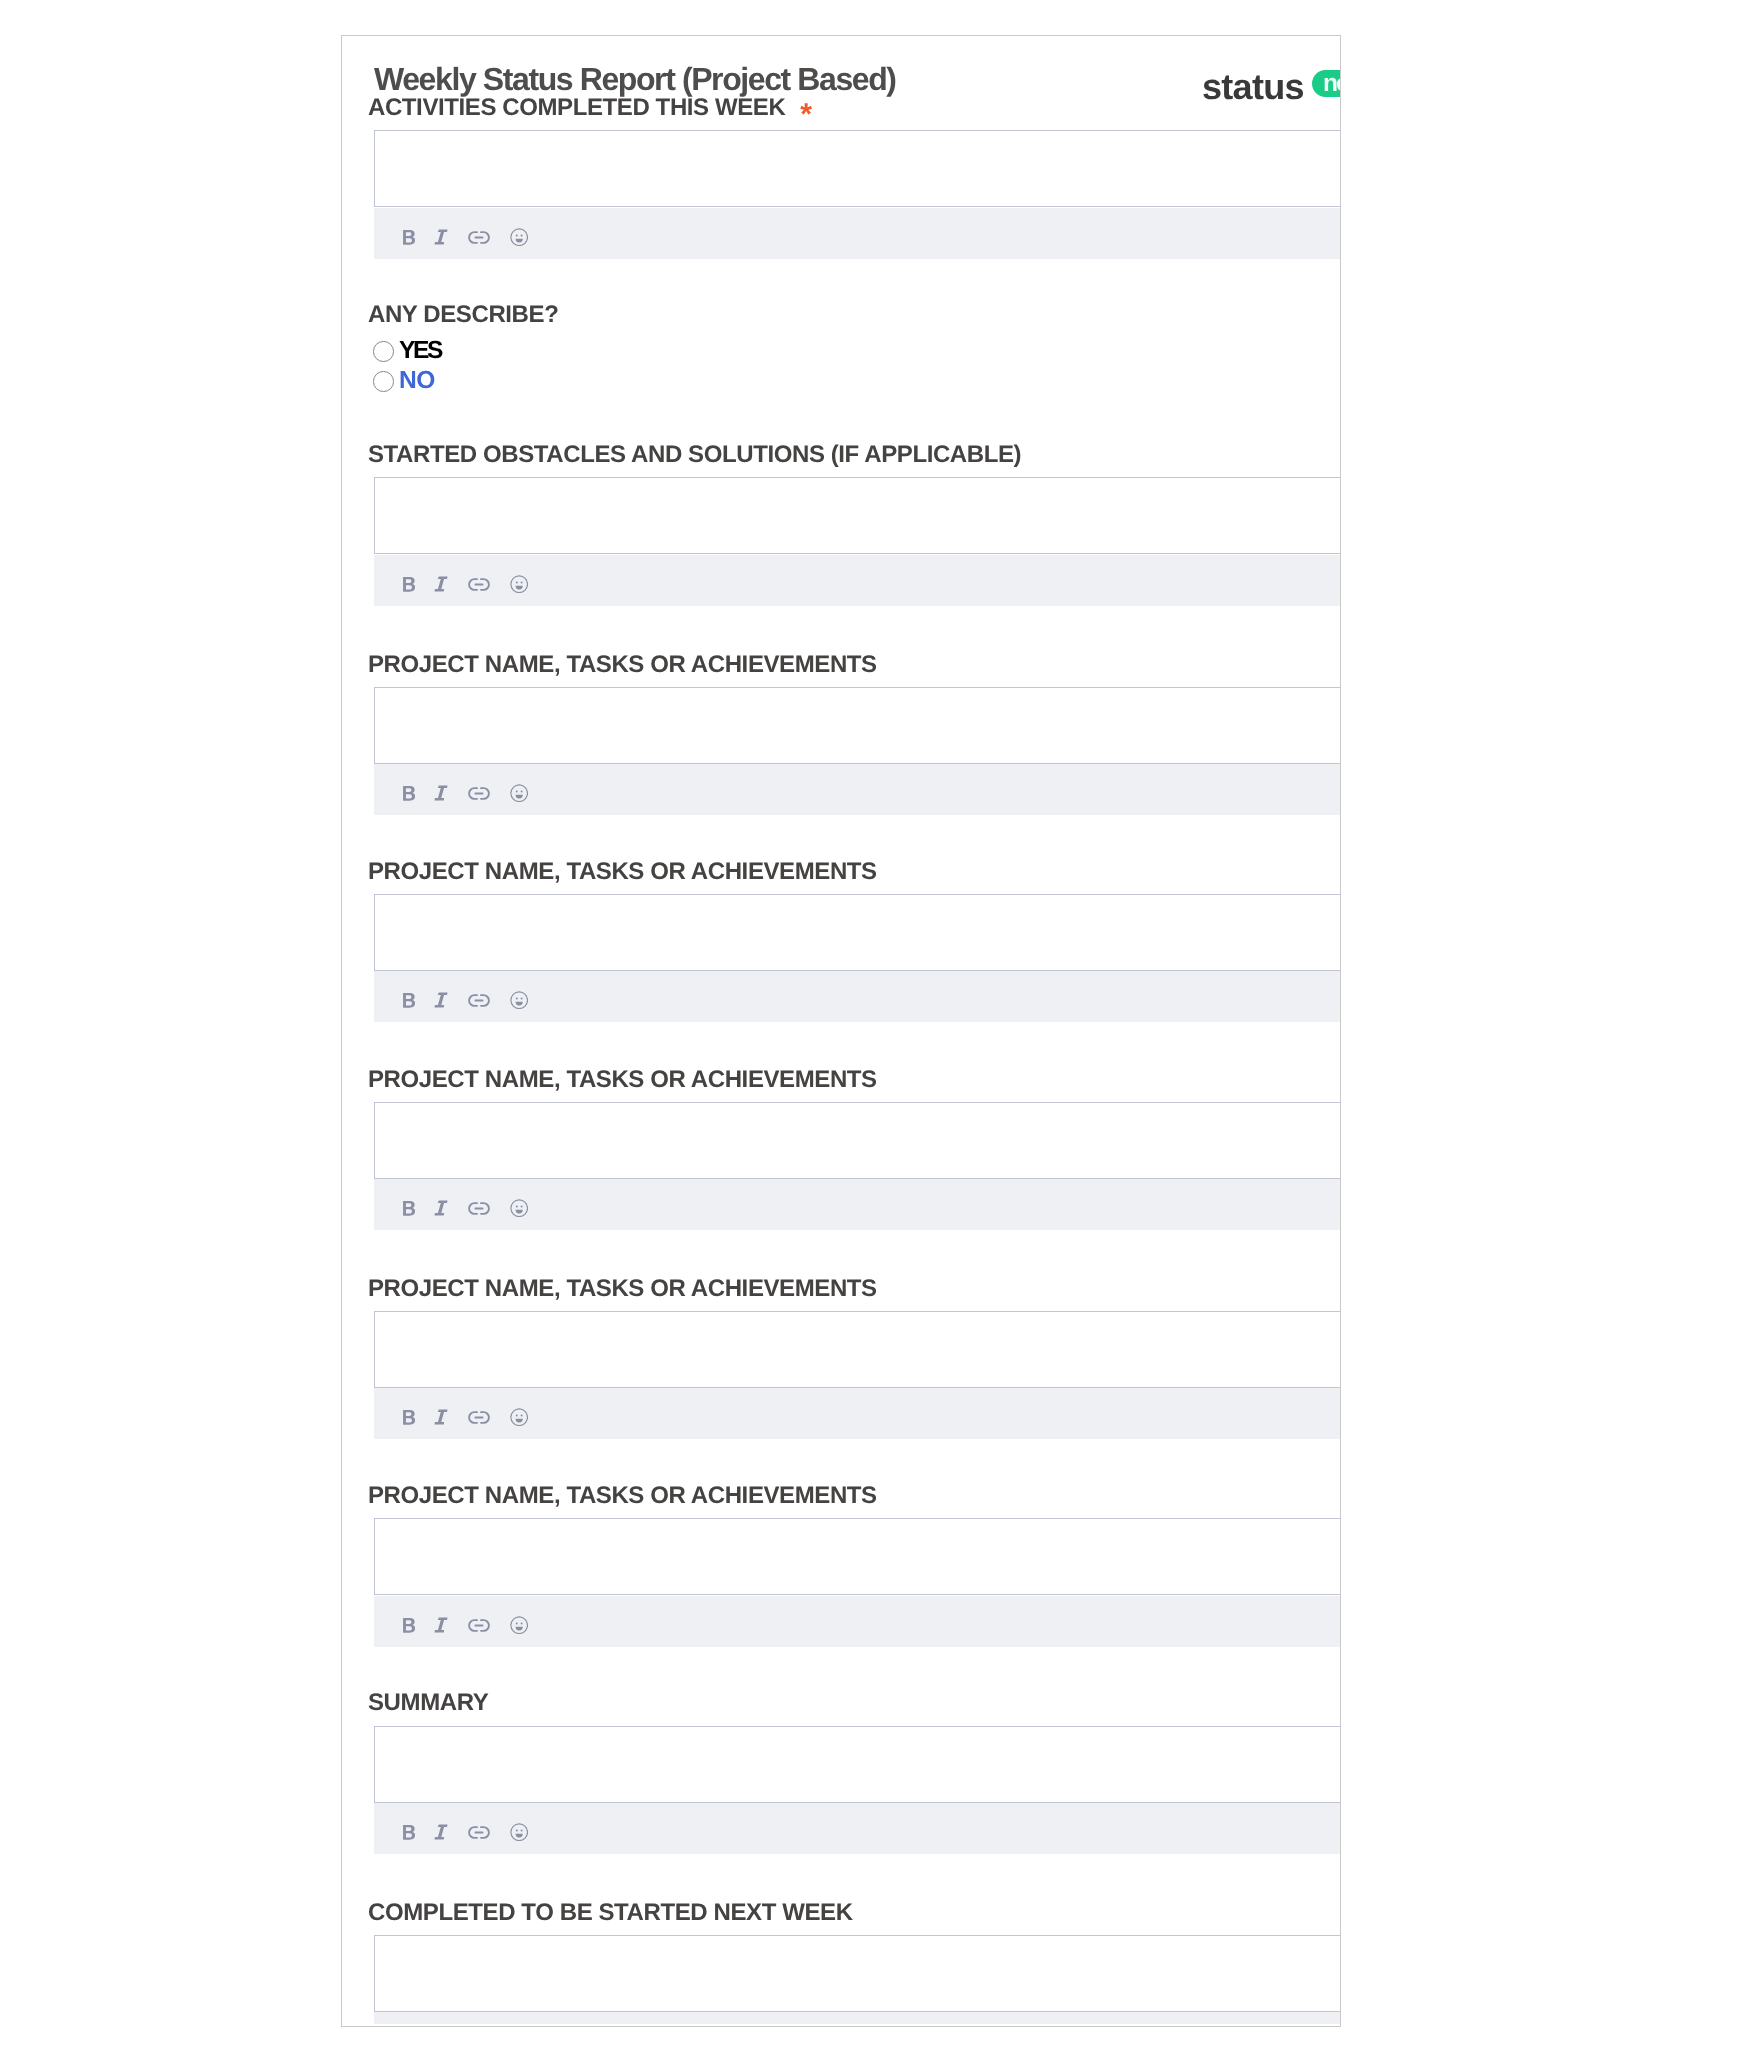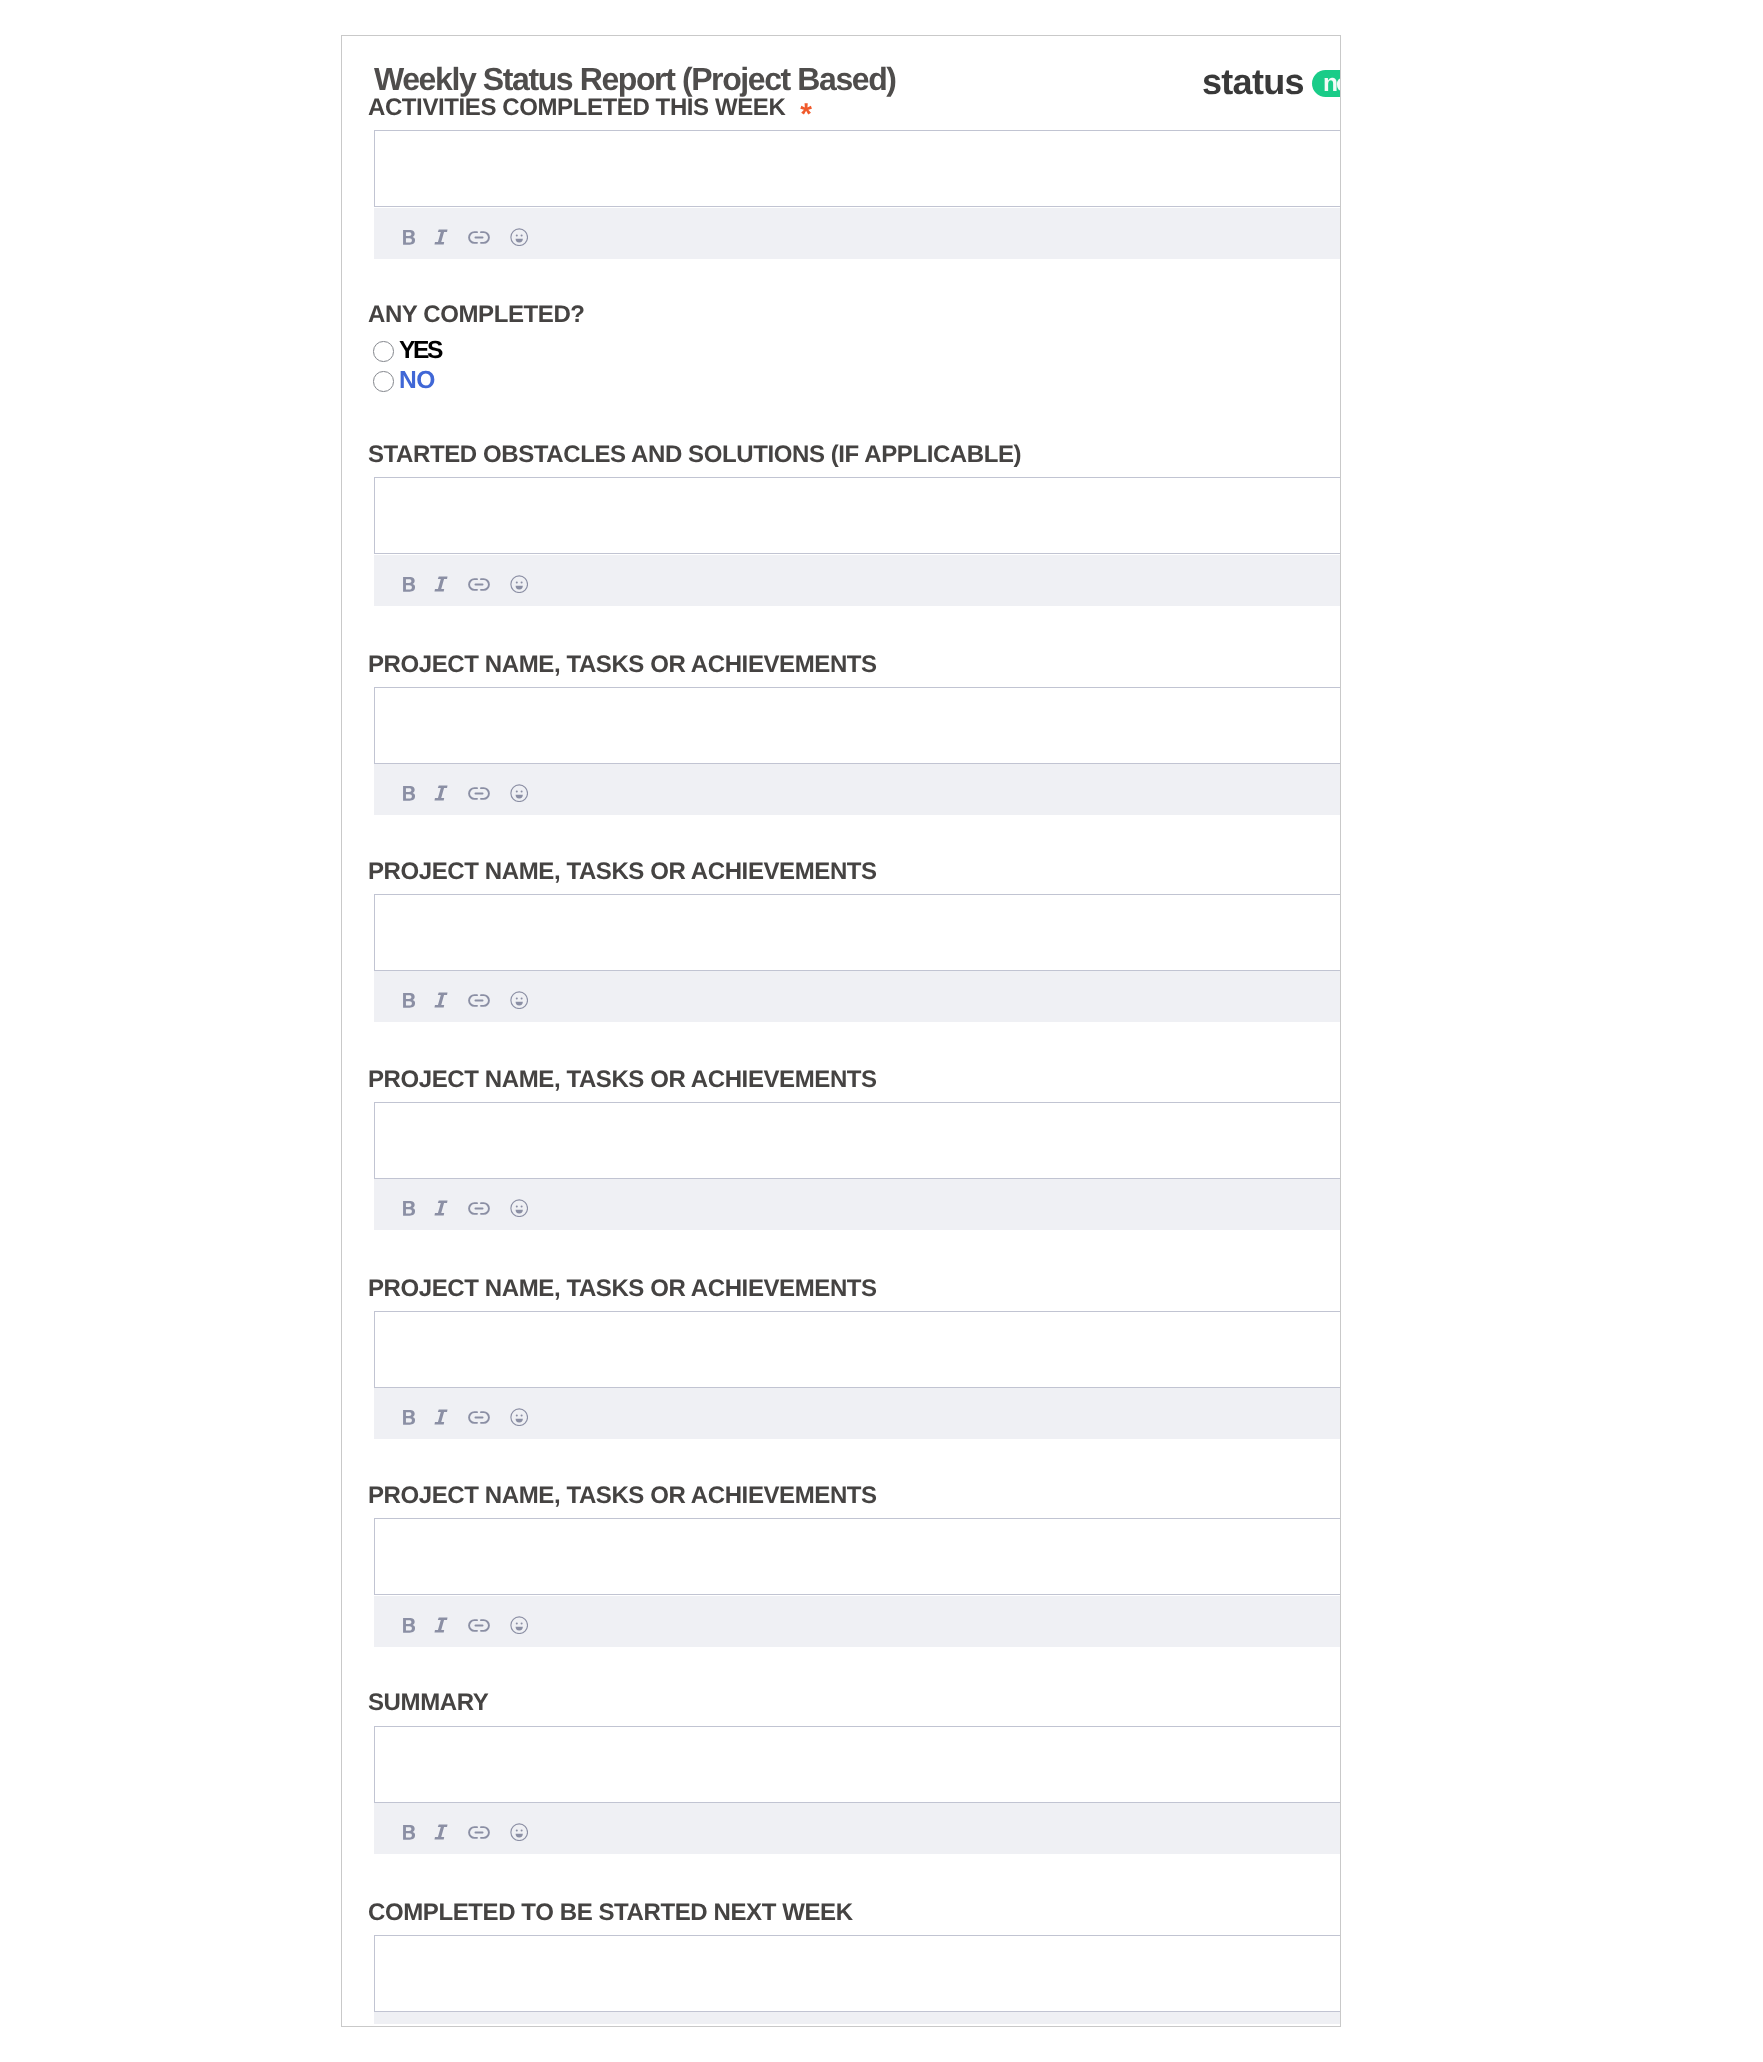--- a/index.html
+++ b/index.html
@@ -9,21 +9,21 @@
        text-rendering:geometricPrecision;}
   *{box-sizing:border-box;}
 
   .card{position:absolute;left:341px;top:35px;width:1000px;height:1992px;
         border:1.8px solid #c9c9c9;background:#fff;overflow:hidden;}
 
   
   .title{position:absolute;left:32px;top:32px;font-size:32px;font-weight:bold;
          color:#4f4d4c;letter-spacing:-1.4px;white-space:nowrap;line-height:23px;}
 
-  .logo{position:absolute;left:860px;top:33px;height:28px;display:flex;align-items:center;}
+  .logo{position:absolute;left:860px;top:33px;height:28px;display:flex;align-items:flex-end;}
   .logo-word{font-size:36px;font-weight:bold;color:#393939;letter-spacing:-0.7px;line-height:19.3px;
              position:relative;top:-0.9px;}
   .logo-pill{margin-left:8px;background:#19cc88;color:#f2fbf7;border-radius:877px;
              width:55px;height:27px;display:flex;align-items:center;justify-content:center;
              font-size:24.6px;font-weight:bold;letter-spacing:-2px;line-height:13px;
              padding-right:1.8px;}
 
   .close-btn{position:absolute;left:1027px;top:15.3px;width:26px;height:26px;border-radius:50%;
              background:#c2c4d2;display:flex;align-items:center;justify-content:center;}
 
@@ -87,21 +87,21 @@
         </span>
         <span class="tbi" style="left:136px">
           <svg width="18.4" height="18.4" viewBox="0 0 21 21" fill="none">
             <circle cx="10.5" cy="10.5" r="9.5" stroke="#8b8fa4" stroke-width="1.3"></circle>
             <circle cx="7.75" cy="8.6" r="1.15" fill="#8b8fa4"></circle>
             <circle cx="13.25" cy="8.6" r="1.15" fill="#8b8fa4"></circle>
             <path d="M6.35 12.35h8.3a4.15 4.15 0 0 1-8.3 0z" fill="#8b8fa4"></path>
           </svg>
         </span>
       </div>
-      <div class="lbl" style="top:271px"><span>ANY COMPLETED?</span></div>
+      <div class="lbl" style="top:271px"><span>ANY DESCRIBE?</span></div>
       <div class="radio-item" style="top:305px;height:20px;width:88px">
         <span class="radio"></span>
         <span class="rlbl" style="color:#000000;letter-spacing:-2.4px">YES</span>
       </div>
       <div class="radio-item" style="top:335px;height:20px;width:88px">
         <span class="radio"></span>
         <span class="rlbl" style="color:#4067d6;letter-spacing:-0.6px">NO</span>
       </div>
       <div class="lbl" style="top:411px"><span>STARTED OBSTACLES AND SOLUTIONS (IF APPLICABLE)</span></div>
       <div class="ta" style="top:441px"></div>

